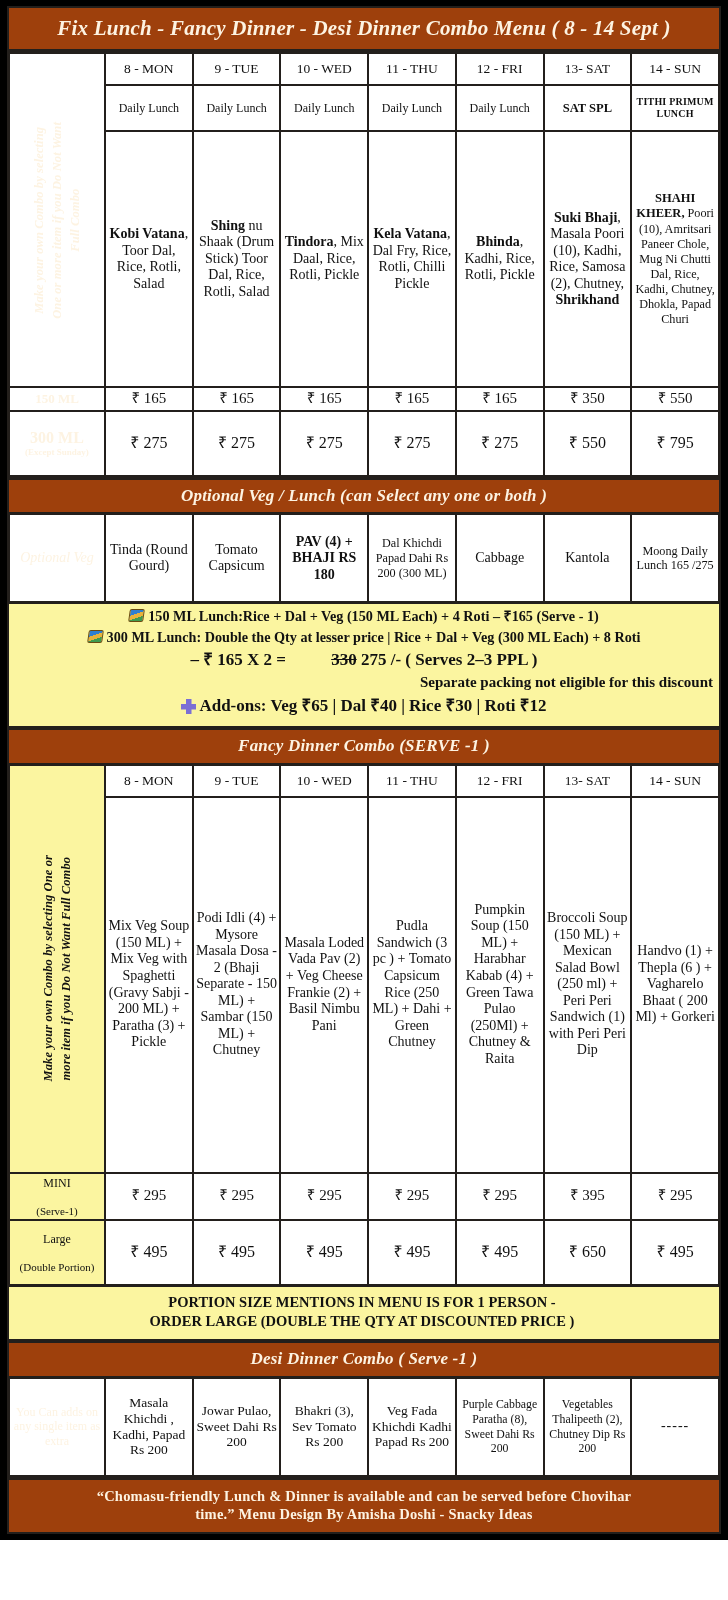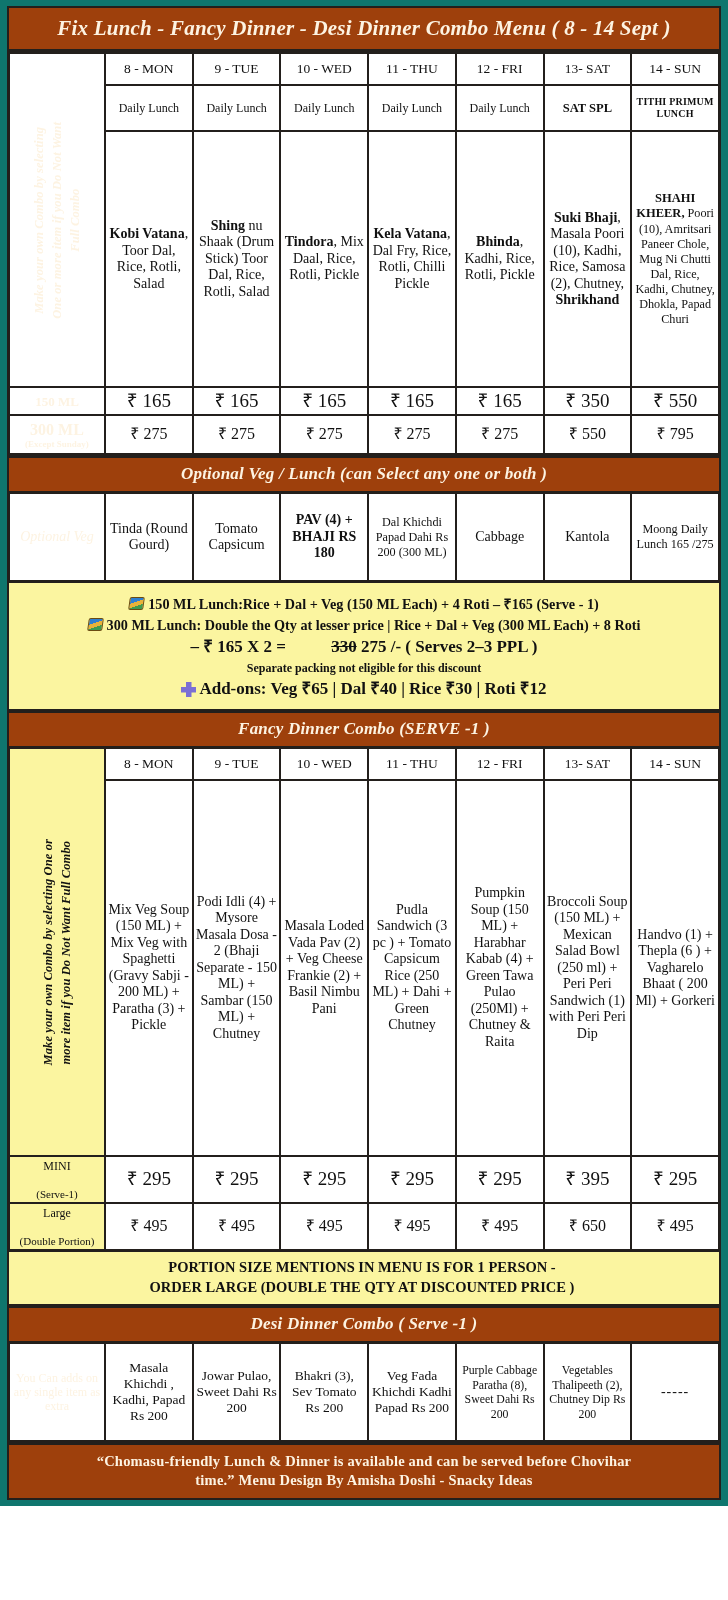--- a/index.html
+++ b/index.html
@@ -7,21 +7,21 @@
     width:728px;
     background:#ffffff;
     font-family:"Liberation Serif", serif;
     color:#111111;
     -webkit-font-smoothing:antialiased;
   }
   .page{
     width:728px;
     box-sizing:border-box;
     padding:6px 7px 6px 7px;
-    background:#0f766e;
+    background:#000000;
   }
 
   
   .bar{
     background:#9E400C;
     border:2px solid #231f1c;
     color:#fdf3e2;
     text-align:center;
     font-style:italic;
     font-weight:bold;
@@ -128,48 +128,48 @@
   }
   .pricelbl .sub{
     display:block;
     font-size:9px;
     font-weight:bold;
     line-height:1.0;
   }
   .pricelbl.big{font-size:16px;}
   .pricelbl.yellow{background:#FBF5A0;color:#111;font-weight:normal;font-size:12px;}
   .pricelbl.yellow .sub{font-size:11px;font-weight:normal;margin-top:16px;}
-  .price{font-size:19px;padding:6px 0;}
-  .price.lg{font-size:16px;padding:9px 0;}
+  .price{font-size:15px;padding:6px 0;}
+  .price.lg{font-size:16px;padding:22px 0;}
 
   
   .optlbl{
     background:#9E400C;color:#fdf3e2;
     font-size:14px;line-height:1.2;padding:6px 2px;font-style:italic;
   }
   .optcell{font-size:14px;line-height:1.22;padding:6px 3px;height:82px;}
   .optcell.b{font-weight:bold;font-size:14px;}
   .optcell.sm{font-size:12.2px;line-height:1.22;}
 
   
   .notes{
     background:#FBF5A0;
     border:2px solid #231f1c;
     border-top:none;
     text-align:center;
-    padding:11px 6px 7px 6px;
+    padding:2px 6px 7px 6px;
     font-weight:bold;
     font-size:14.2px;
     line-height:1.45;
     color:#111;
   }
   .notes .l{display:block;white-space:nowrap;}
   .notes .big{font-size:17px;}
   .notes .strike{text-decoration:line-through;margin-left:41px;}
-  .notes .sm{font-size:12px;}
+  .notes .sm{font-size:15px;text-align:right;}
   .ico{
     display:inline-block;width:13px;height:11px;
     vertical-align:-1px;margin-right:4px;position:relative;
   }
   .ico-books{
     background:linear-gradient(160deg,#2f7fd0 0 38%,#e8b23a 38% 66%,#3f9b4f 66% 100%);
     border-radius:2px;
     transform:skewX(-8deg);
     border:1px solid #6a4b12;
   }

